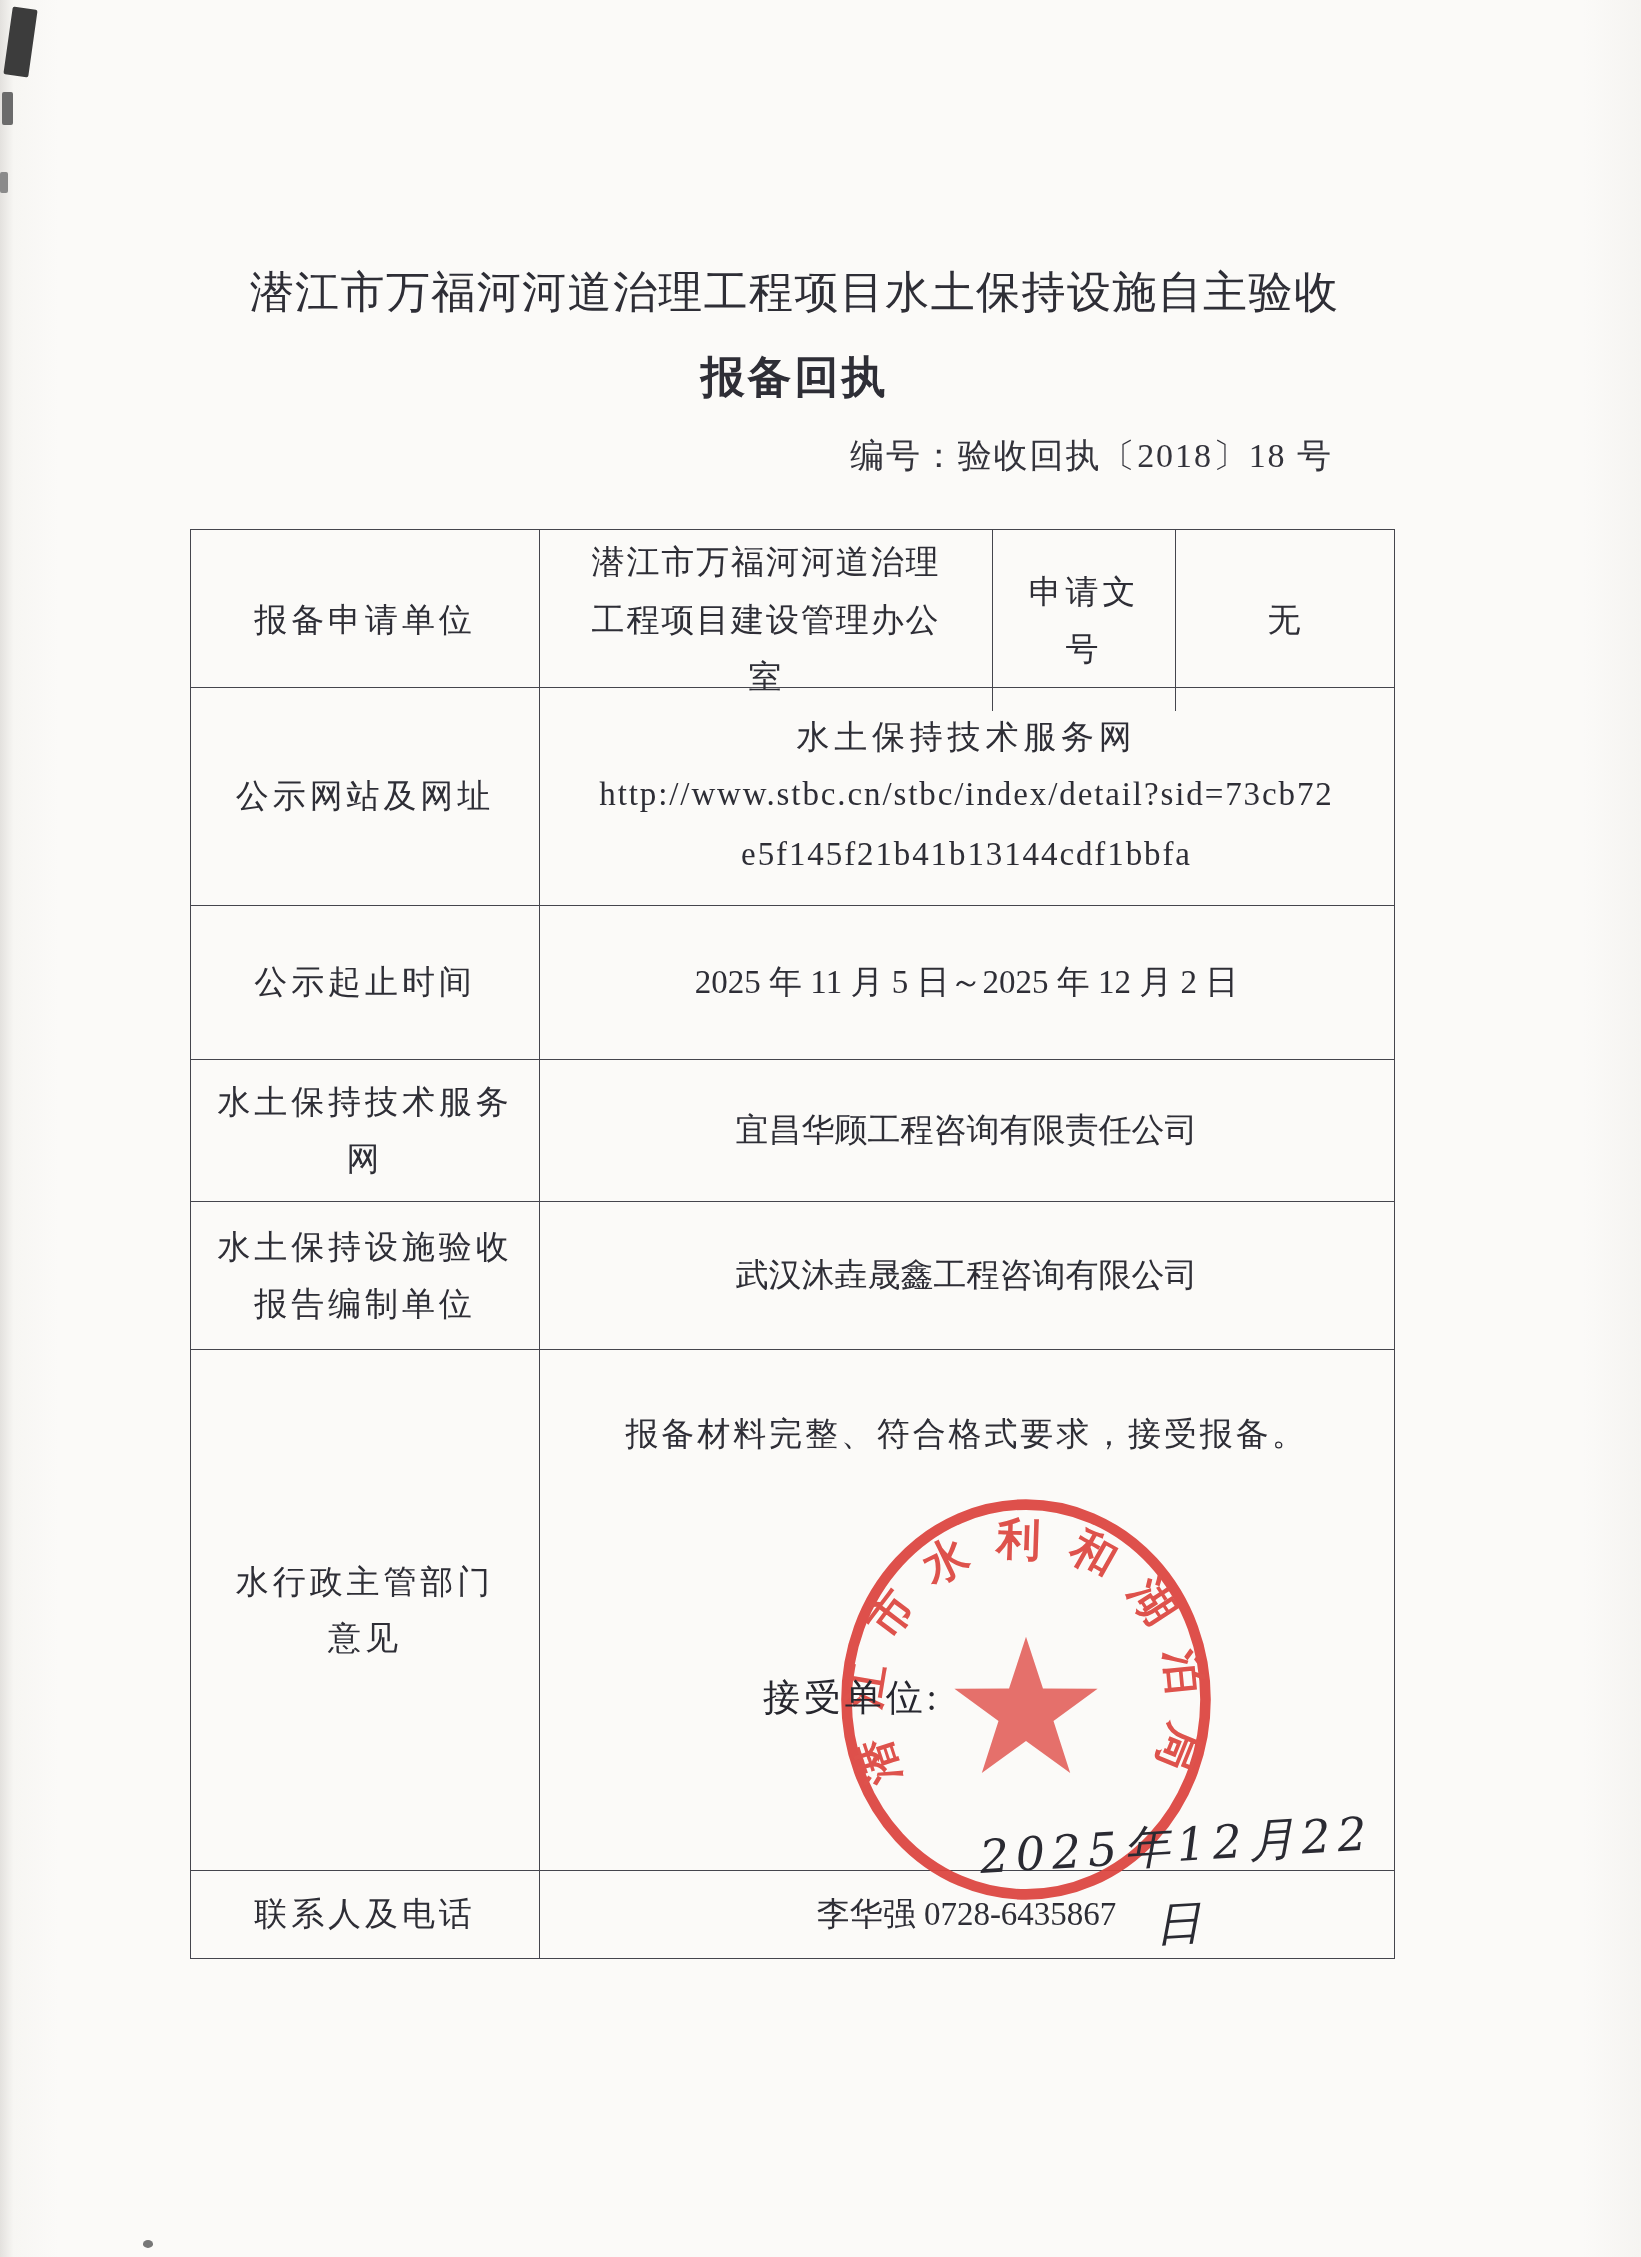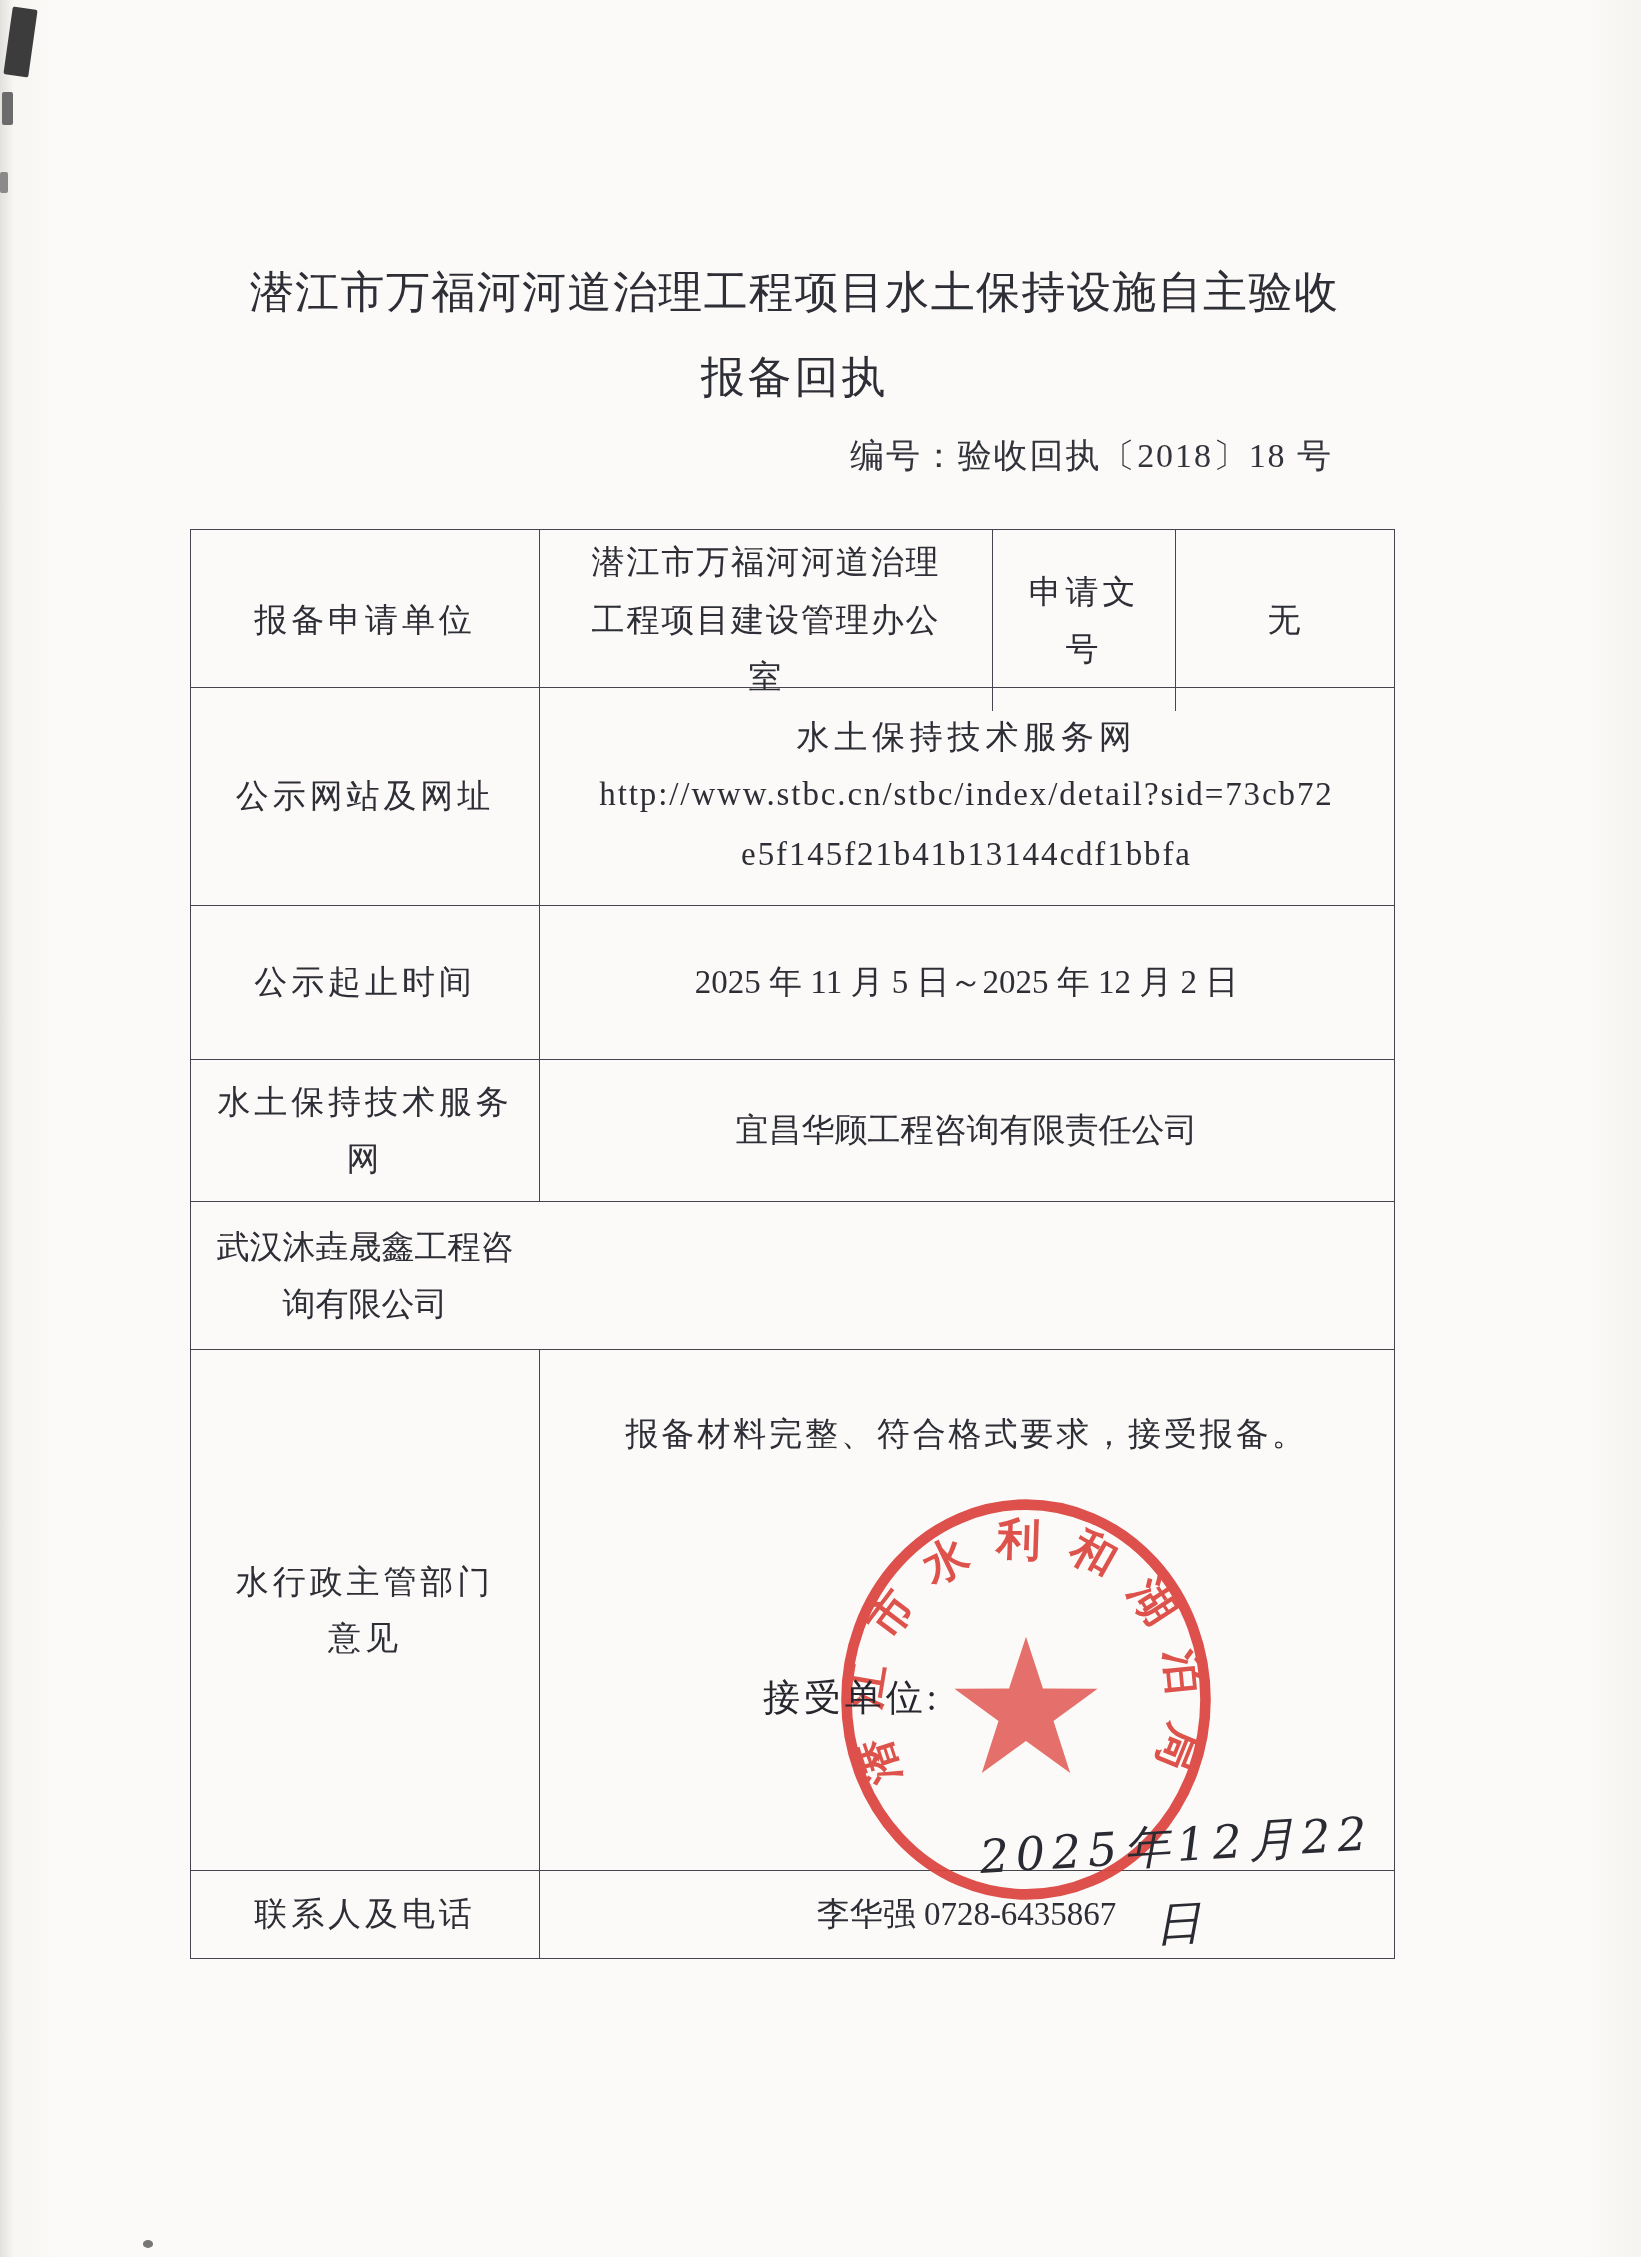--- a/index.html
+++ b/index.html
@@ -25,21 +25,21 @@
   .title {
     position:absolute; left:0; top:263px; width:1589px;
     text-align:center;
     font-family:"Liberation Sans","DejaVu Sans",sans-serif;
     font-weight:400; font-size:44px; letter-spacing:1.4px; color:#2e2e36;
   }
   .title2 {
     position:absolute; left:0; top:348px; width:1589px;
     text-align:center;
     font-family:"Liberation Sans","DejaVu Sans",sans-serif;
-    font-weight:400; font-size:44px; letter-spacing:2.9px; color:#2e2e36;
+    font-weight:700; font-size:44px; letter-spacing:2.9px; color:#2e2e36;
   }
   .docnum {
     position:absolute; left:850px; top:433px;
     font-size:34px; letter-spacing:1.9px; color:#33333b;
   }
 
   .table {
     position:absolute; left:190px; top:529px; width:1205px;
     border:1.9px solid #45454d;
   }
@@ -117,20 +117,24 @@
       <div class="cell label">公示起止时间</div>
       <div class="cell">2025 年 11 月 5 日～2025 年 12 月 2 日</div>
     </div>
 
     <div class="row wide r4">
       <div class="cell label">水土保持技术服务网</div>
       <div class="cell">宜昌华顾工程咨询有限责任公司</div>
     </div>
 
     <div class="row wide r5">
+      <div class="cell label">
+        <div>水土保持设施验收</div>
+        <div>报告编制单位</div>
+      </div>
       <div class="cell">武汉沐垚晟鑫工程咨询有限公司</div>
     </div>
 
     <div class="row wide r6">
       <div class="cell label">
         <div>水行政主管部门</div>
         <div>意见</div>
       </div>
       <div class="cell opinion-cell">
         <div class="opinion-text">报备材料完整、符合格式要求，接受报备。</div>

